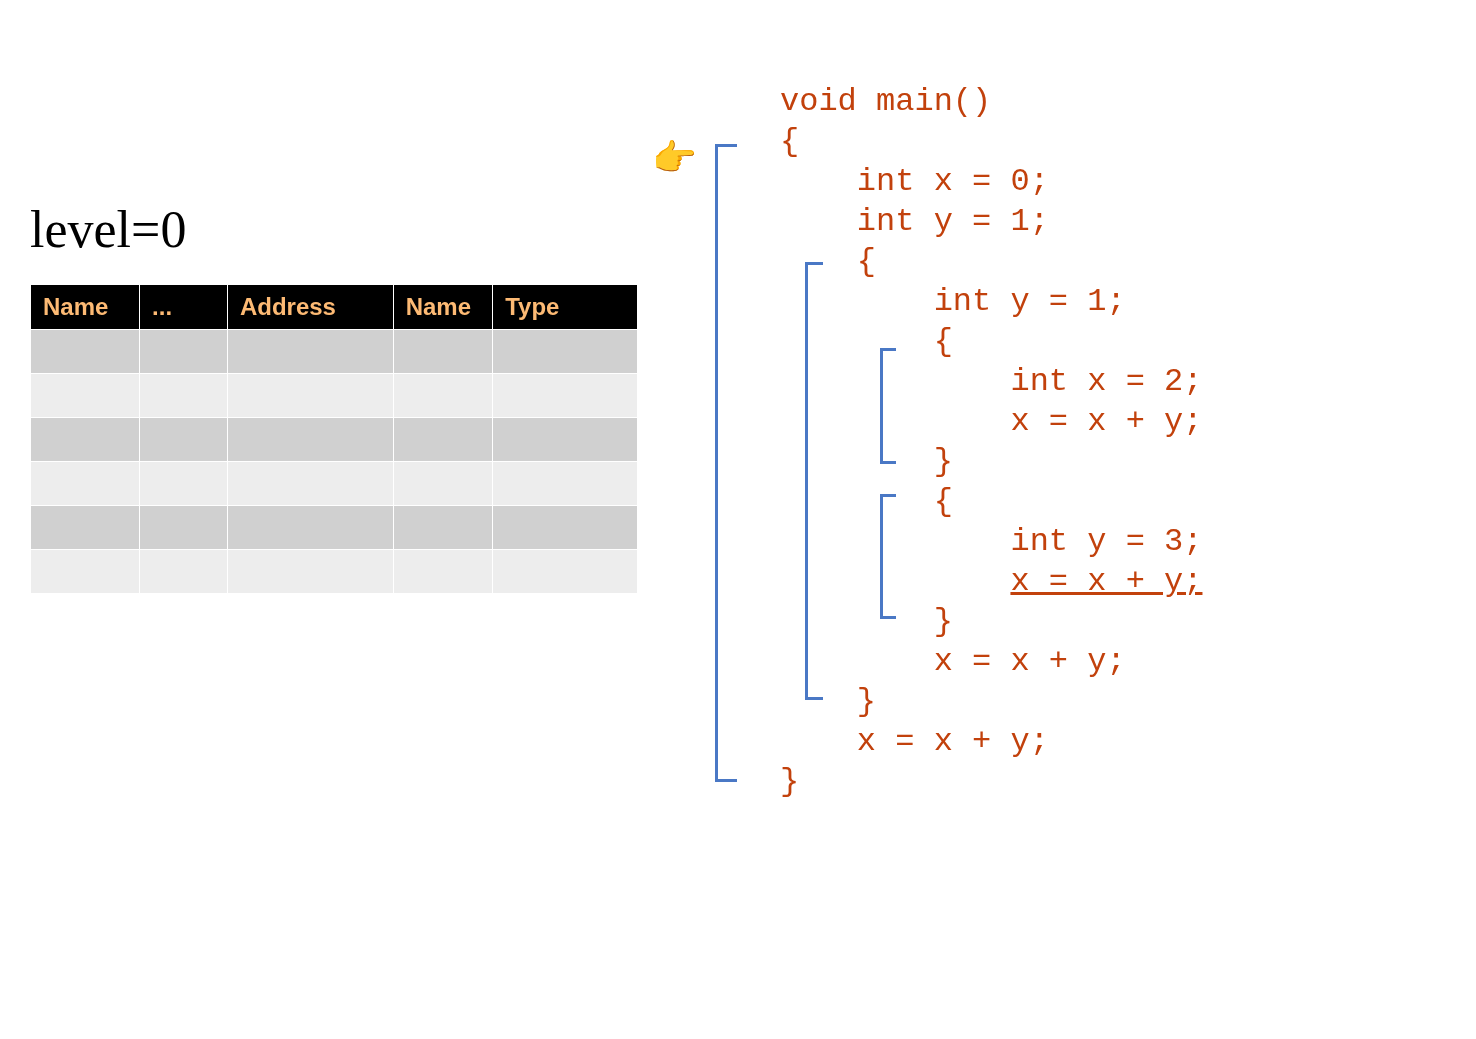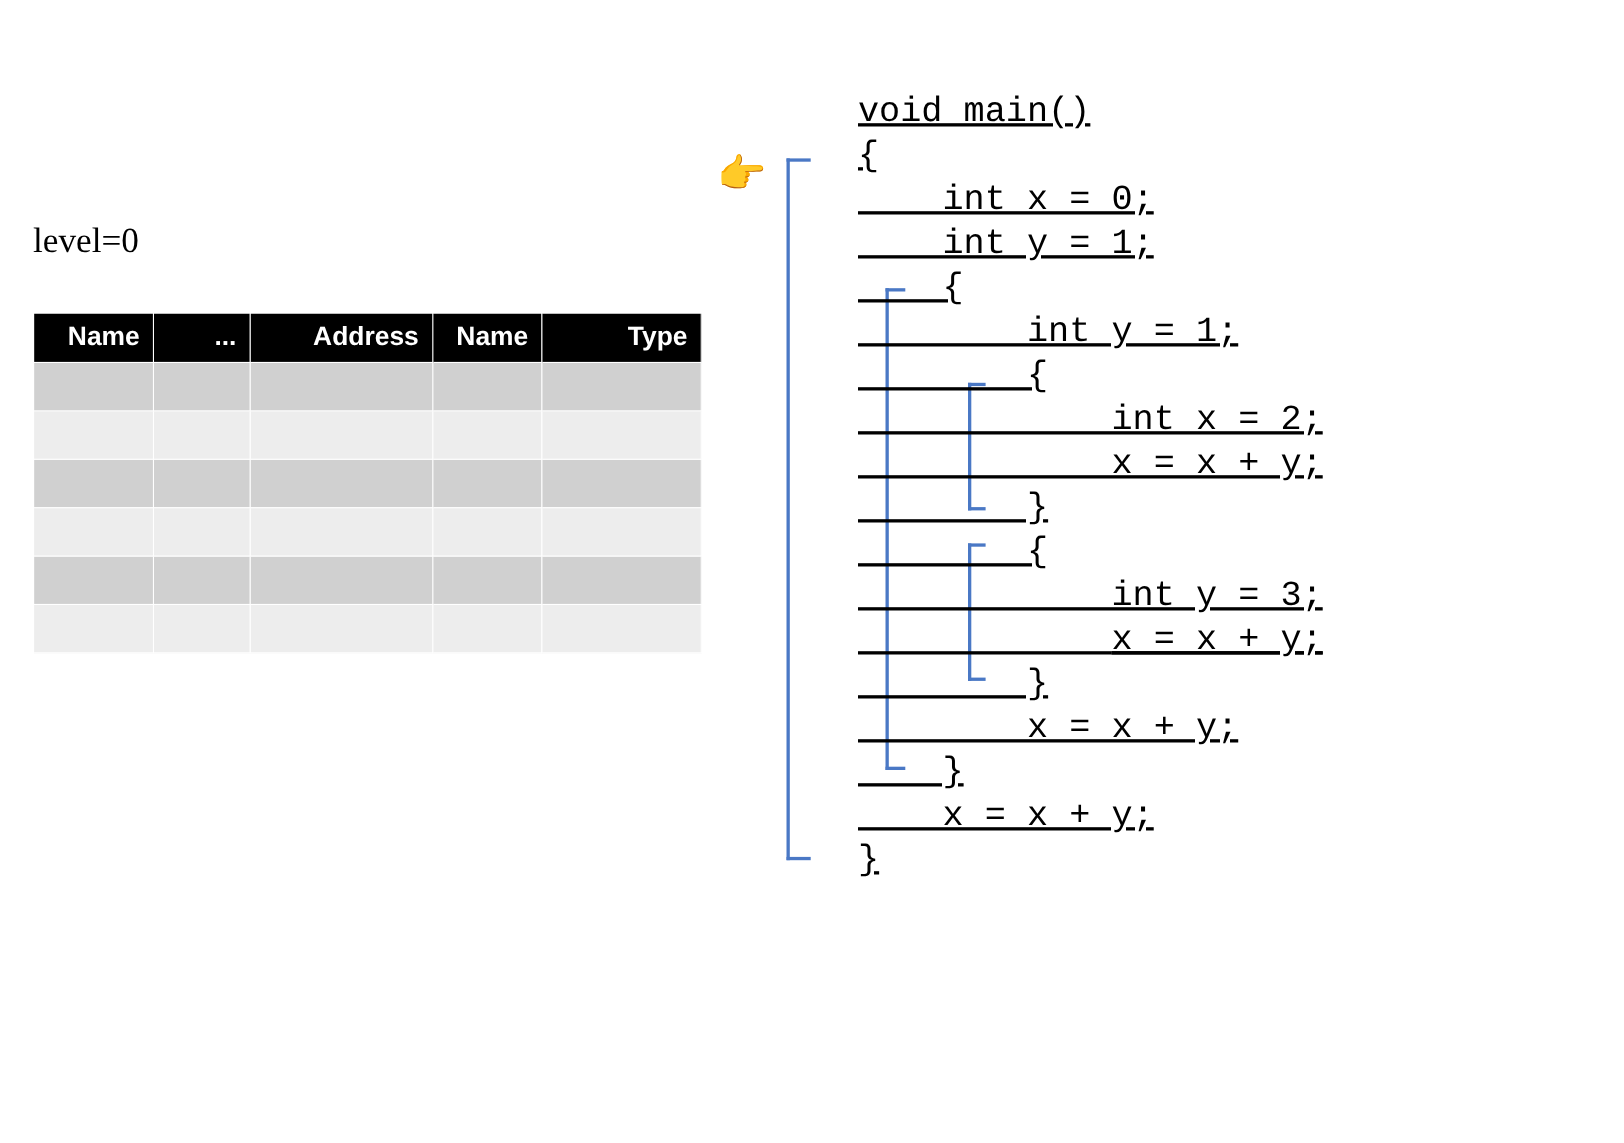--- a/index.html
+++ b/index.html
@@ -8,37 +8,37 @@
       height: 1039px;
       background: white;
       font-family: Arial, sans-serif;
       position: relative;
     }
     .level-label {
       position: absolute;
       left: 30px;
       top: 200px;
       font-family: "Times New Roman", serif;
-      font-size: 32px;
+      font-size: 52px;
       color: #000;
     }
     .symbol-table {
       position: absolute;
       left: 30px;
       top: 284px;
       border-collapse: collapse;
       width: 608px;
     }
     .symbol-table th {
       background: #000;
-      color: #ffffff;
+      color: #fdba74;
       font-weight: bold;
       font-size: 24px;
       padding: 8px 12px;
-      text-align: right;
+      text-align: left;
       border: 1px solid #fff;
     }
     .symbol-table th:nth-child(1) { width: 110px; }
     .symbol-table th:nth-child(2) { width: 90px; }
     .symbol-table th:nth-child(3) { width: 168px; }
     .symbol-table th:nth-child(4) { width: 100px; }
     .symbol-table th:nth-child(5) { width: 148px; }
     .symbol-table td {
       height: 44px;
       border: 1px solid #fff;
@@ -46,23 +46,22 @@
     .symbol-table tbody tr:nth-child(odd) td { background: #d0d0d0; }
     .symbol-table tbody tr:nth-child(even) td { background: #ededed; }
     
     .code-area {
       position: absolute;
       left: 780px;
       top: 82px;
       font-family: "Consolas", "Courier New", monospace;
       font-size: 32px;
       line-height: 40px;
-      color: #000000;
+      color: #c2410c;
       white-space: pre;
-      text-decoration: underline;
     }
     .underlined { text-decoration: underline; }
     
     .pointer-icon {
       position: absolute;
       left: 652px;
       top: 137px;
       font-size: 36px;
     }
     

